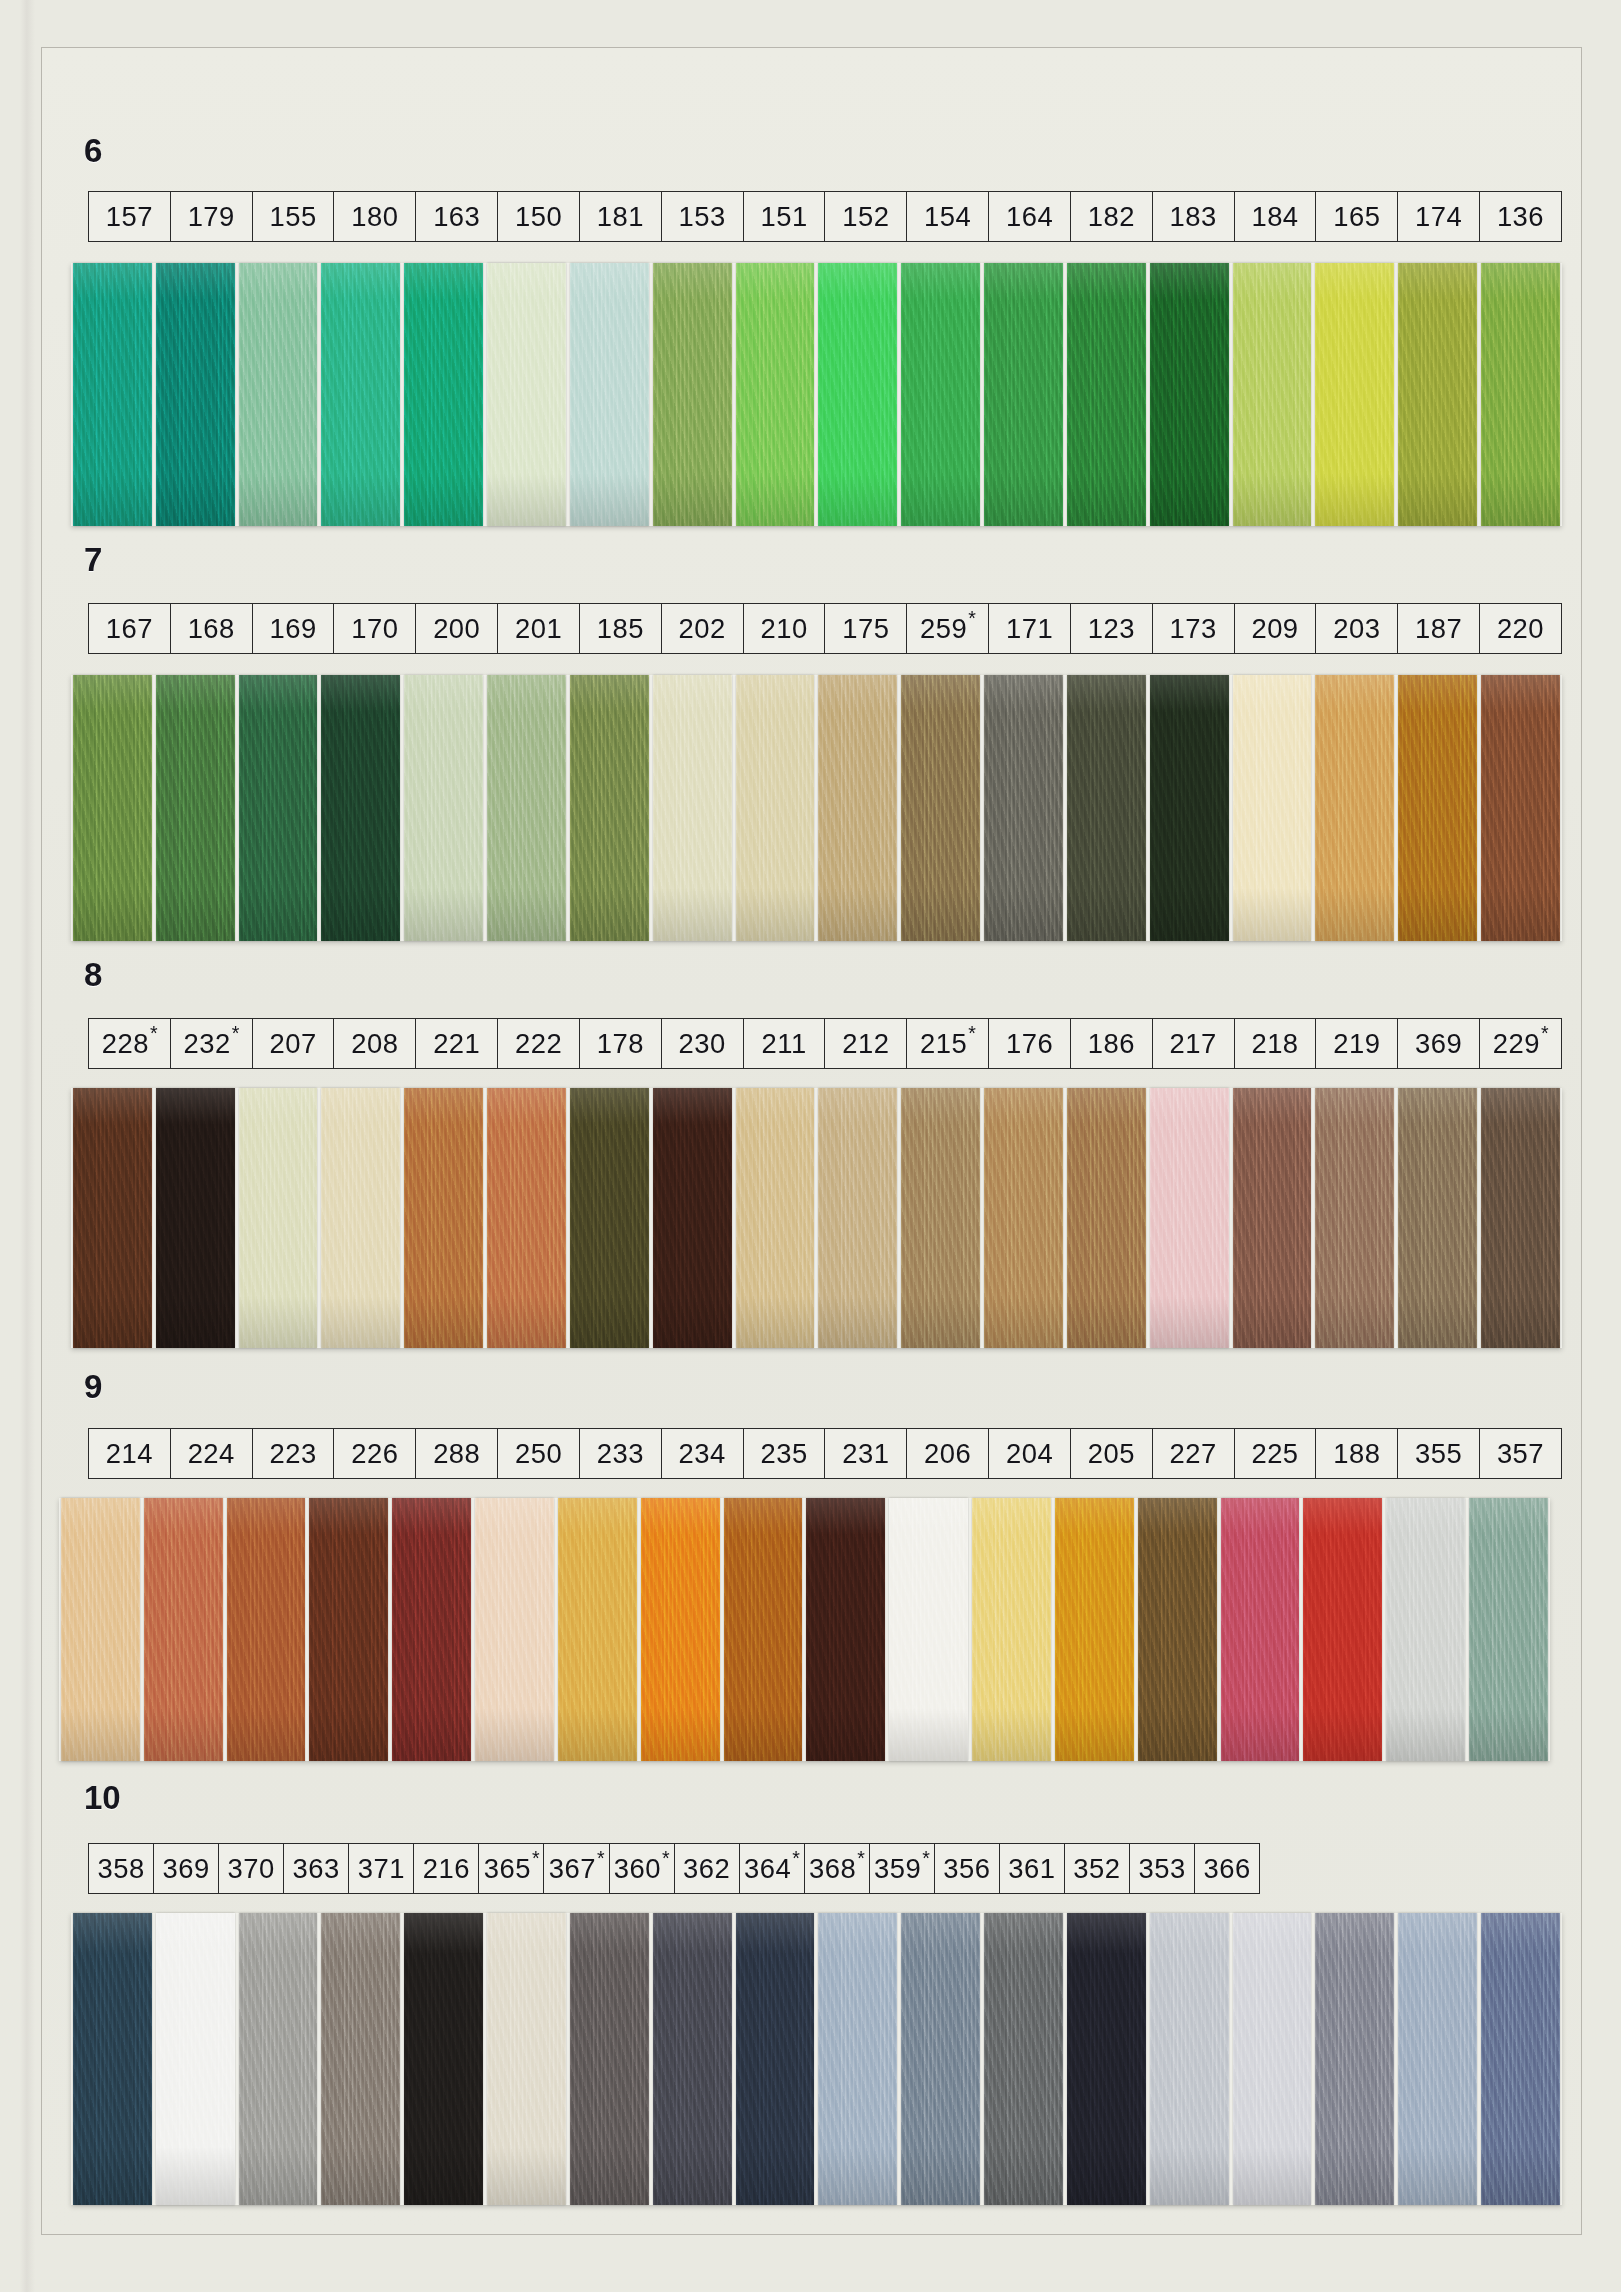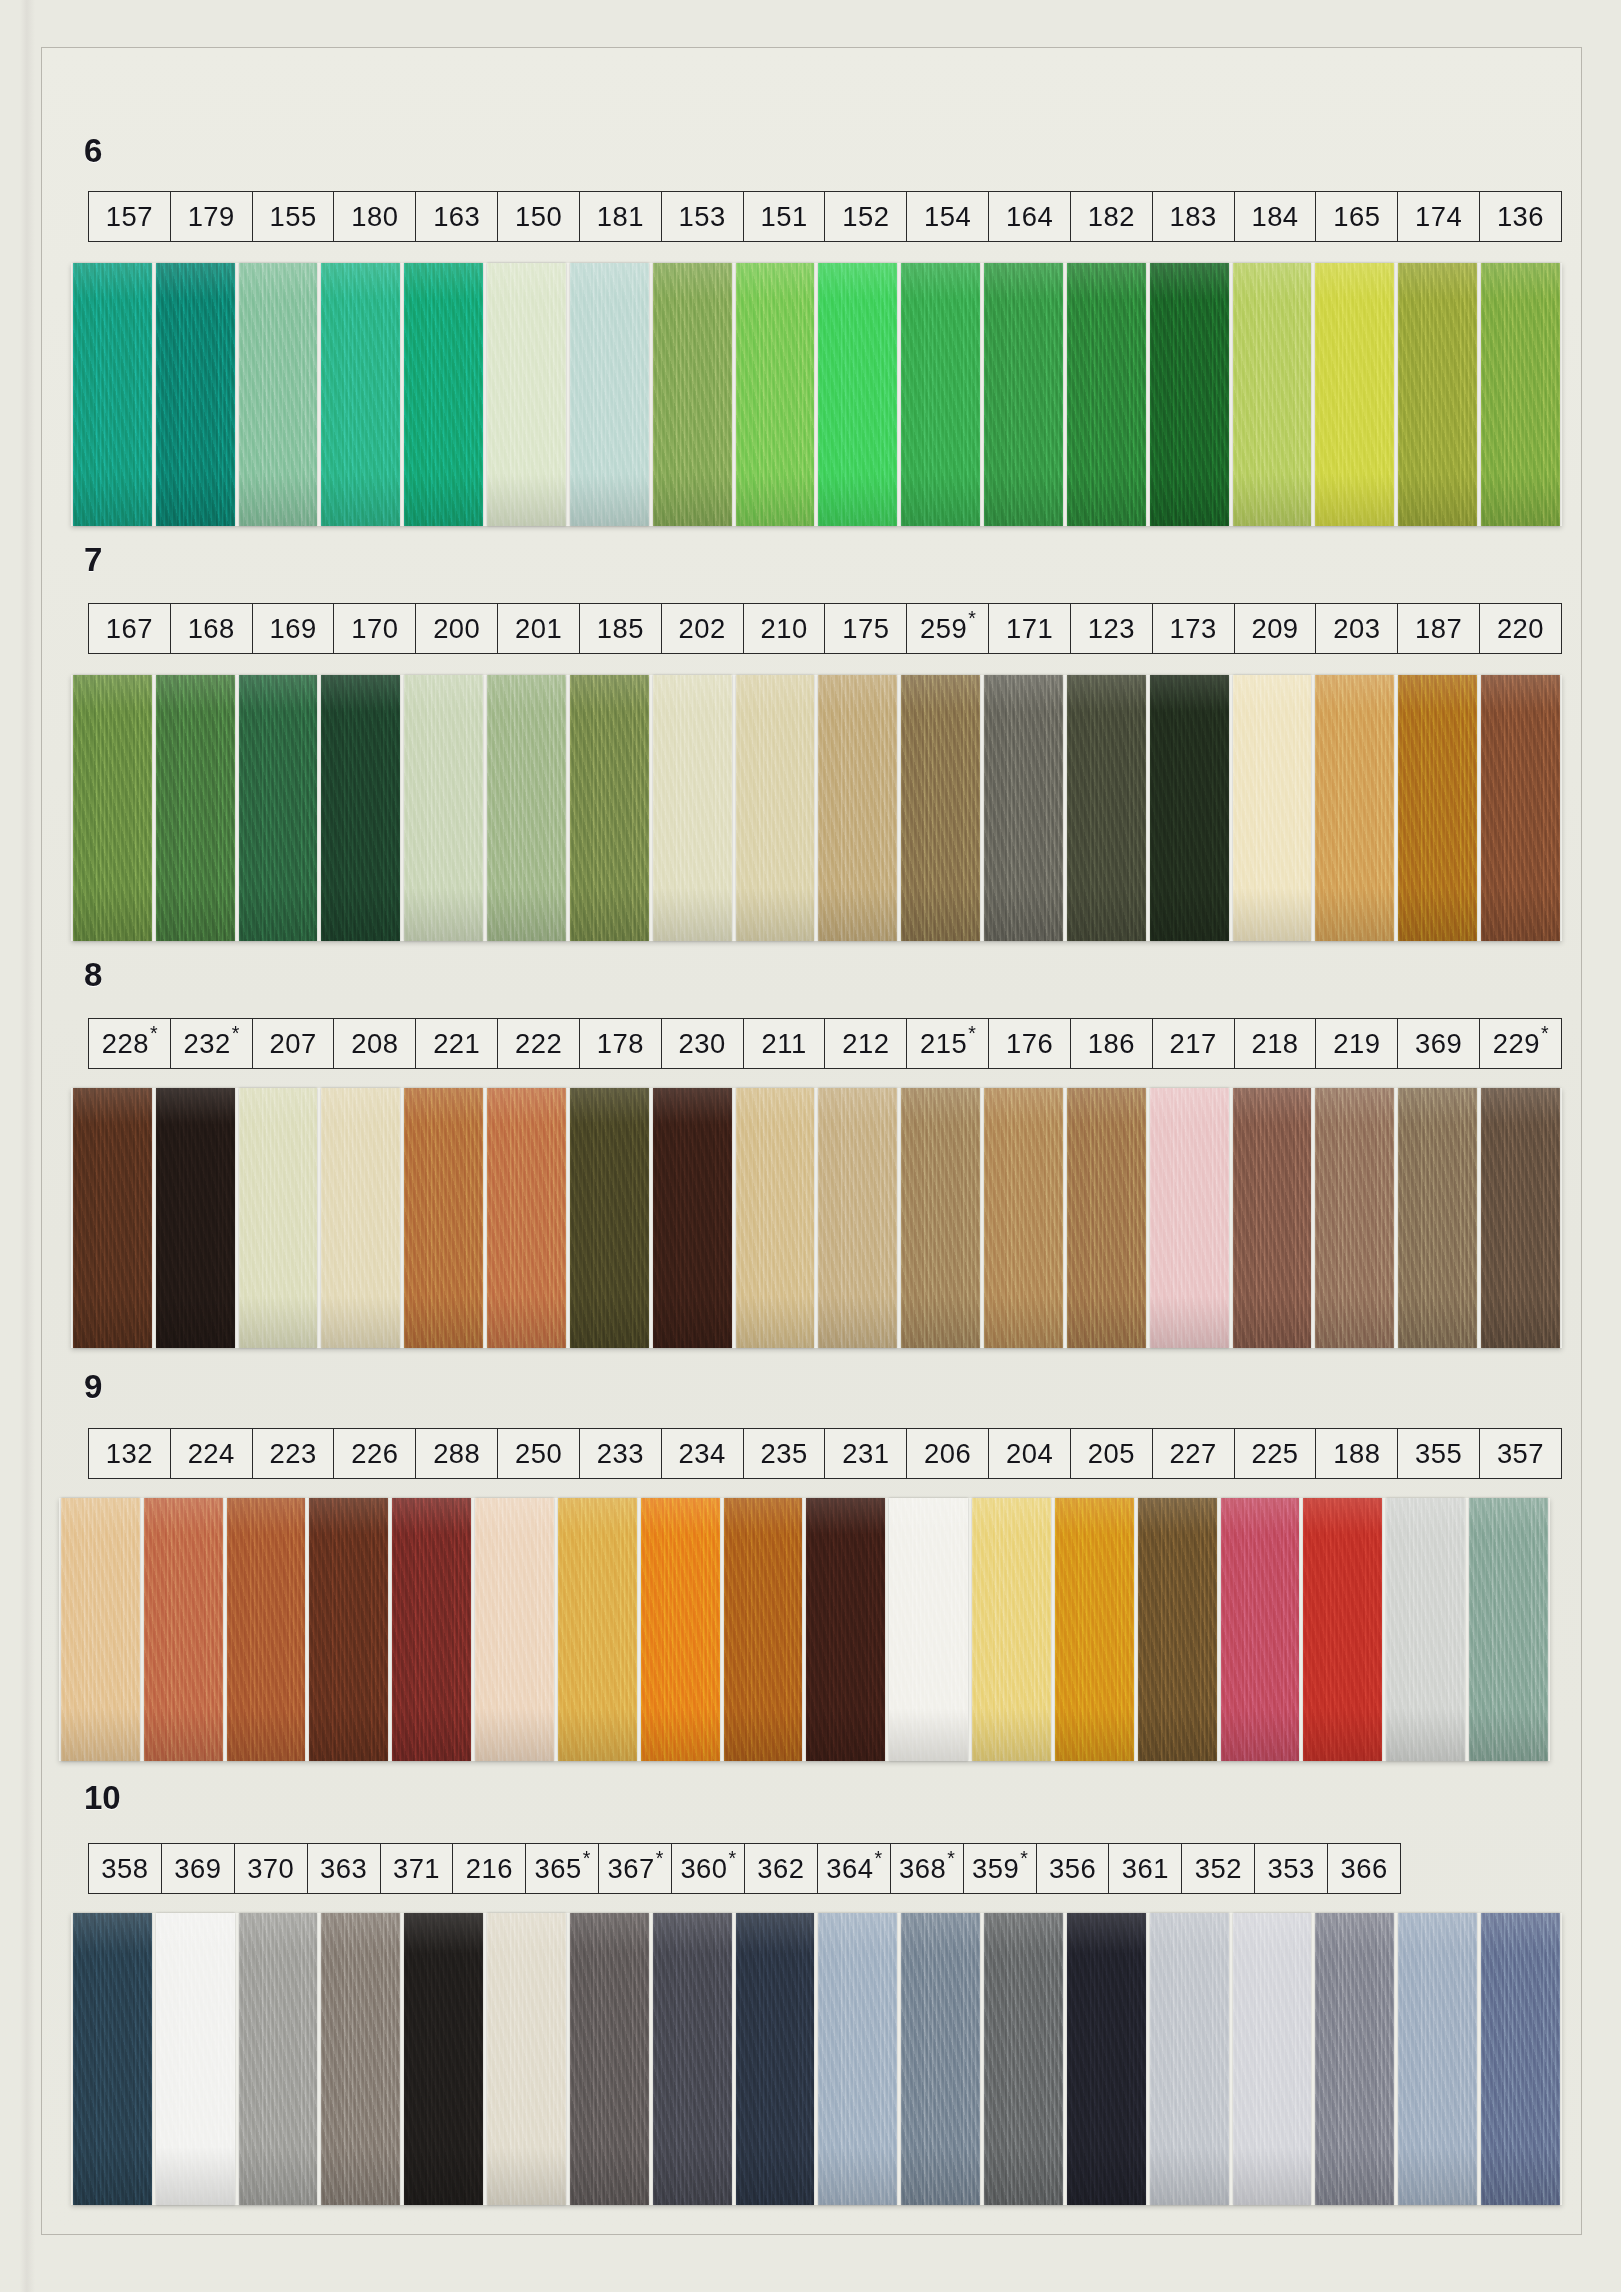--- a/index.html
+++ b/index.html
@@ -390,21 +390,21 @@
           <div class="swatch" style="background: rgb(138, 95, 78);"></div>
           <div class="swatch" style="background: rgb(154, 122, 99);"></div>
           <div class="swatch" style="background: rgb(142, 122, 94);"></div>
           <div class="swatch" style="background: rgb(107, 86, 68);"></div>
         </div>
       </div>
       <div class="row-block" style="top: 0px;">
         <div class="row-label" style="top: 1370px; left: 84px;">9</div>
         <div class="num-strip" style="top: 1428px; left: 88px; width: 1474px;">
           <div class="num-cell">
-            <span>132</span>
+            <span>214</span>
           </div>
           <div class="num-cell">
             <span>224</span>
           </div>
           <div class="num-cell">
             <span>223</span>
           </div>
           <div class="num-cell">
             <span>226</span>
           </div>
@@ -467,21 +467,21 @@
           <div class="swatch" style="background: rgb(217, 154, 28);"></div>
           <div class="swatch" style="background: rgb(116, 88, 47);"></div>
           <div class="swatch" style="background: rgb(198, 81, 104);"></div>
           <div class="swatch" style="background: rgb(198, 52, 42);"></div>
           <div class="swatch" style="background: rgb(213, 215, 212);"></div>
           <div class="swatch" style="background: rgb(143, 173, 160);"></div>
         </div>
       </div>
       <div class="row-block" style="top: 0px;">
         <div class="row-label" style="top: 1781px; left: 84px;">10</div>
-        <div class="num-strip" style="top: 1843px; left: 88px; width: 1313px;">
+        <div class="num-strip" style="top: 1843px; left: 88px; width: 1172px;">
           <div class="num-cell">
             <span>358</span>
           </div>
           <div class="num-cell">
             <span>369</span>
           </div>
           <div class="num-cell">
             <span>370</span>
           </div>
           <div class="num-cell">

